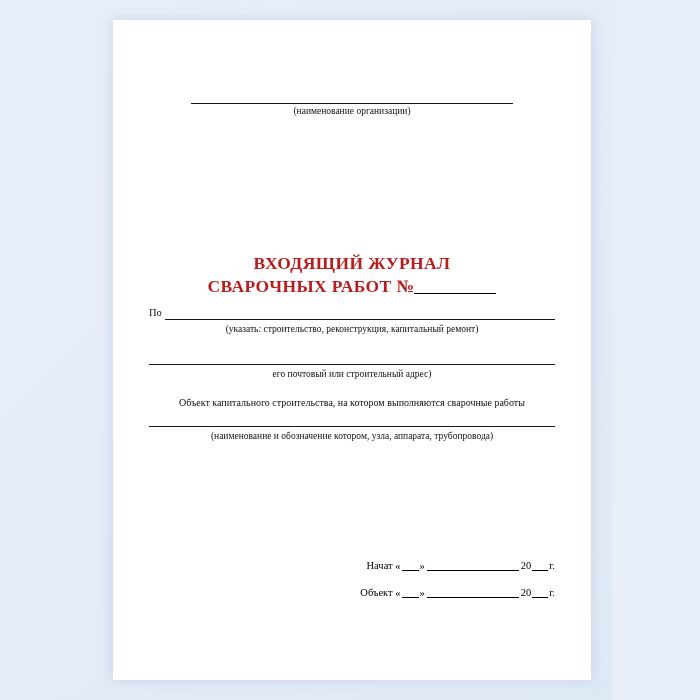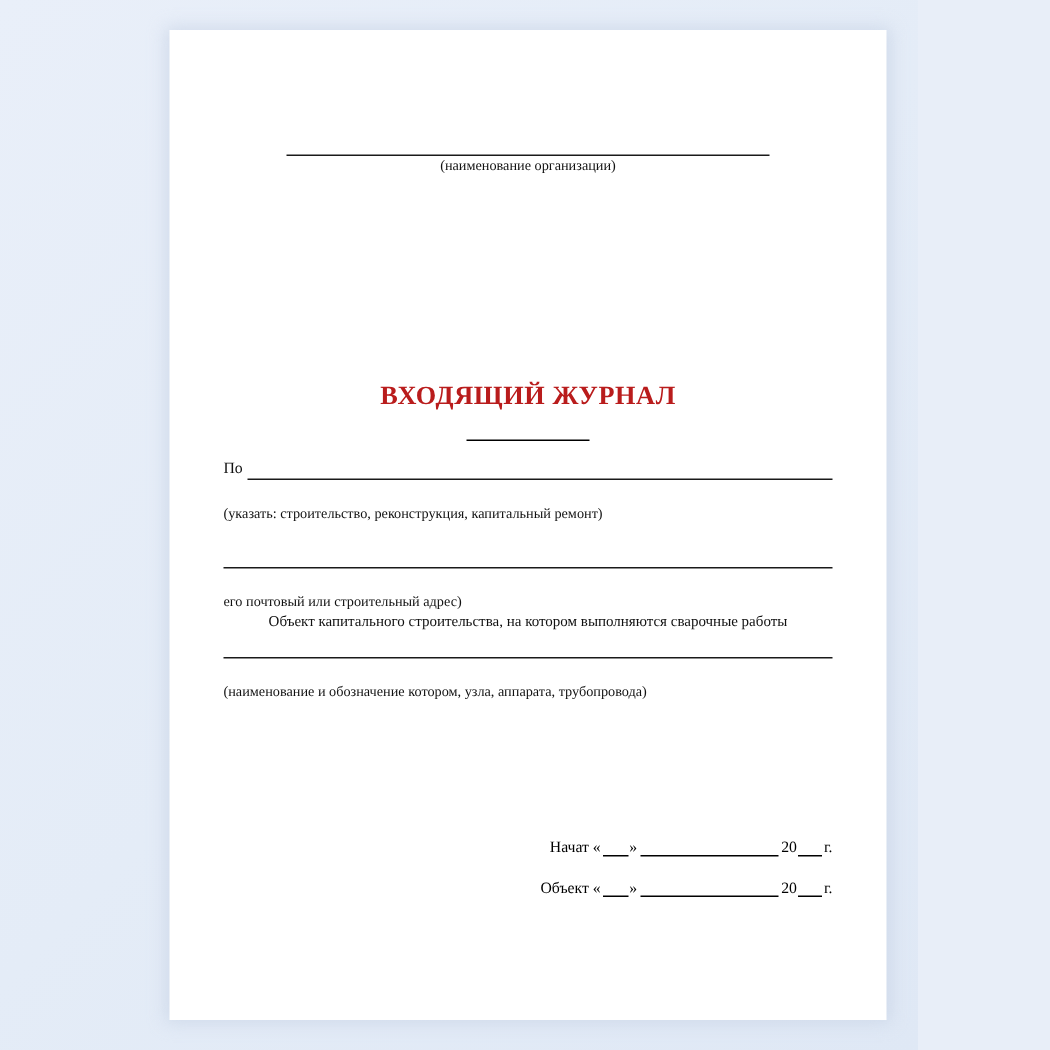--- a/index.html
+++ b/index.html
@@ -116,32 +116,33 @@
     line-height: 1;
     transform: translateY(-1px);
   }
   .fill {
     flex: 1 1 auto;
     border-bottom: 1px solid #1a1a1a;
     height: 11px;
   }
   .row-caption {
     font-size: 9.5px;
-    color: #111;
-    margin-top: 18px;
+    text-align: center;
+    color: #111;
+    margin-top: 4px;
     line-height: 1.2;
   }
   .spacer-6 { height: 6px; }
   .spacer-9 { height: 9px; }
 
   .note {
     font-size: 10px;
     color: #111;
     text-align: center;
-    margin-top: 0;
+    margin-top: 16px;
     line-height: 1.25;
   }
 
   
   .footer {
     position: absolute;
     top: 540px;
     left: 0;
     width: 406px;
   }
@@ -187,21 +188,21 @@
     <div class="inner">
 
       <div class="org-block">
         <div class="rule"></div>
         <div class="caption">(наименование организации)</div>
       </div>
 
       <div class="title-block">
         <div class="title-line">ВХОДЯЩИЙ ЖУРНАЛ</div>
         <div class="title-line">
-          <span class="blank-ul"></span>
+          <span>СВАРОЧНЫХ РАБОТ №</span><span class="blank-ul"></span>
         </div>
       </div>
 
       <div class="form">
 
         <div class="row">
           <div class="row-line">
             <span class="row-label">По</span>
             <span class="fill"></span>
           </div>

